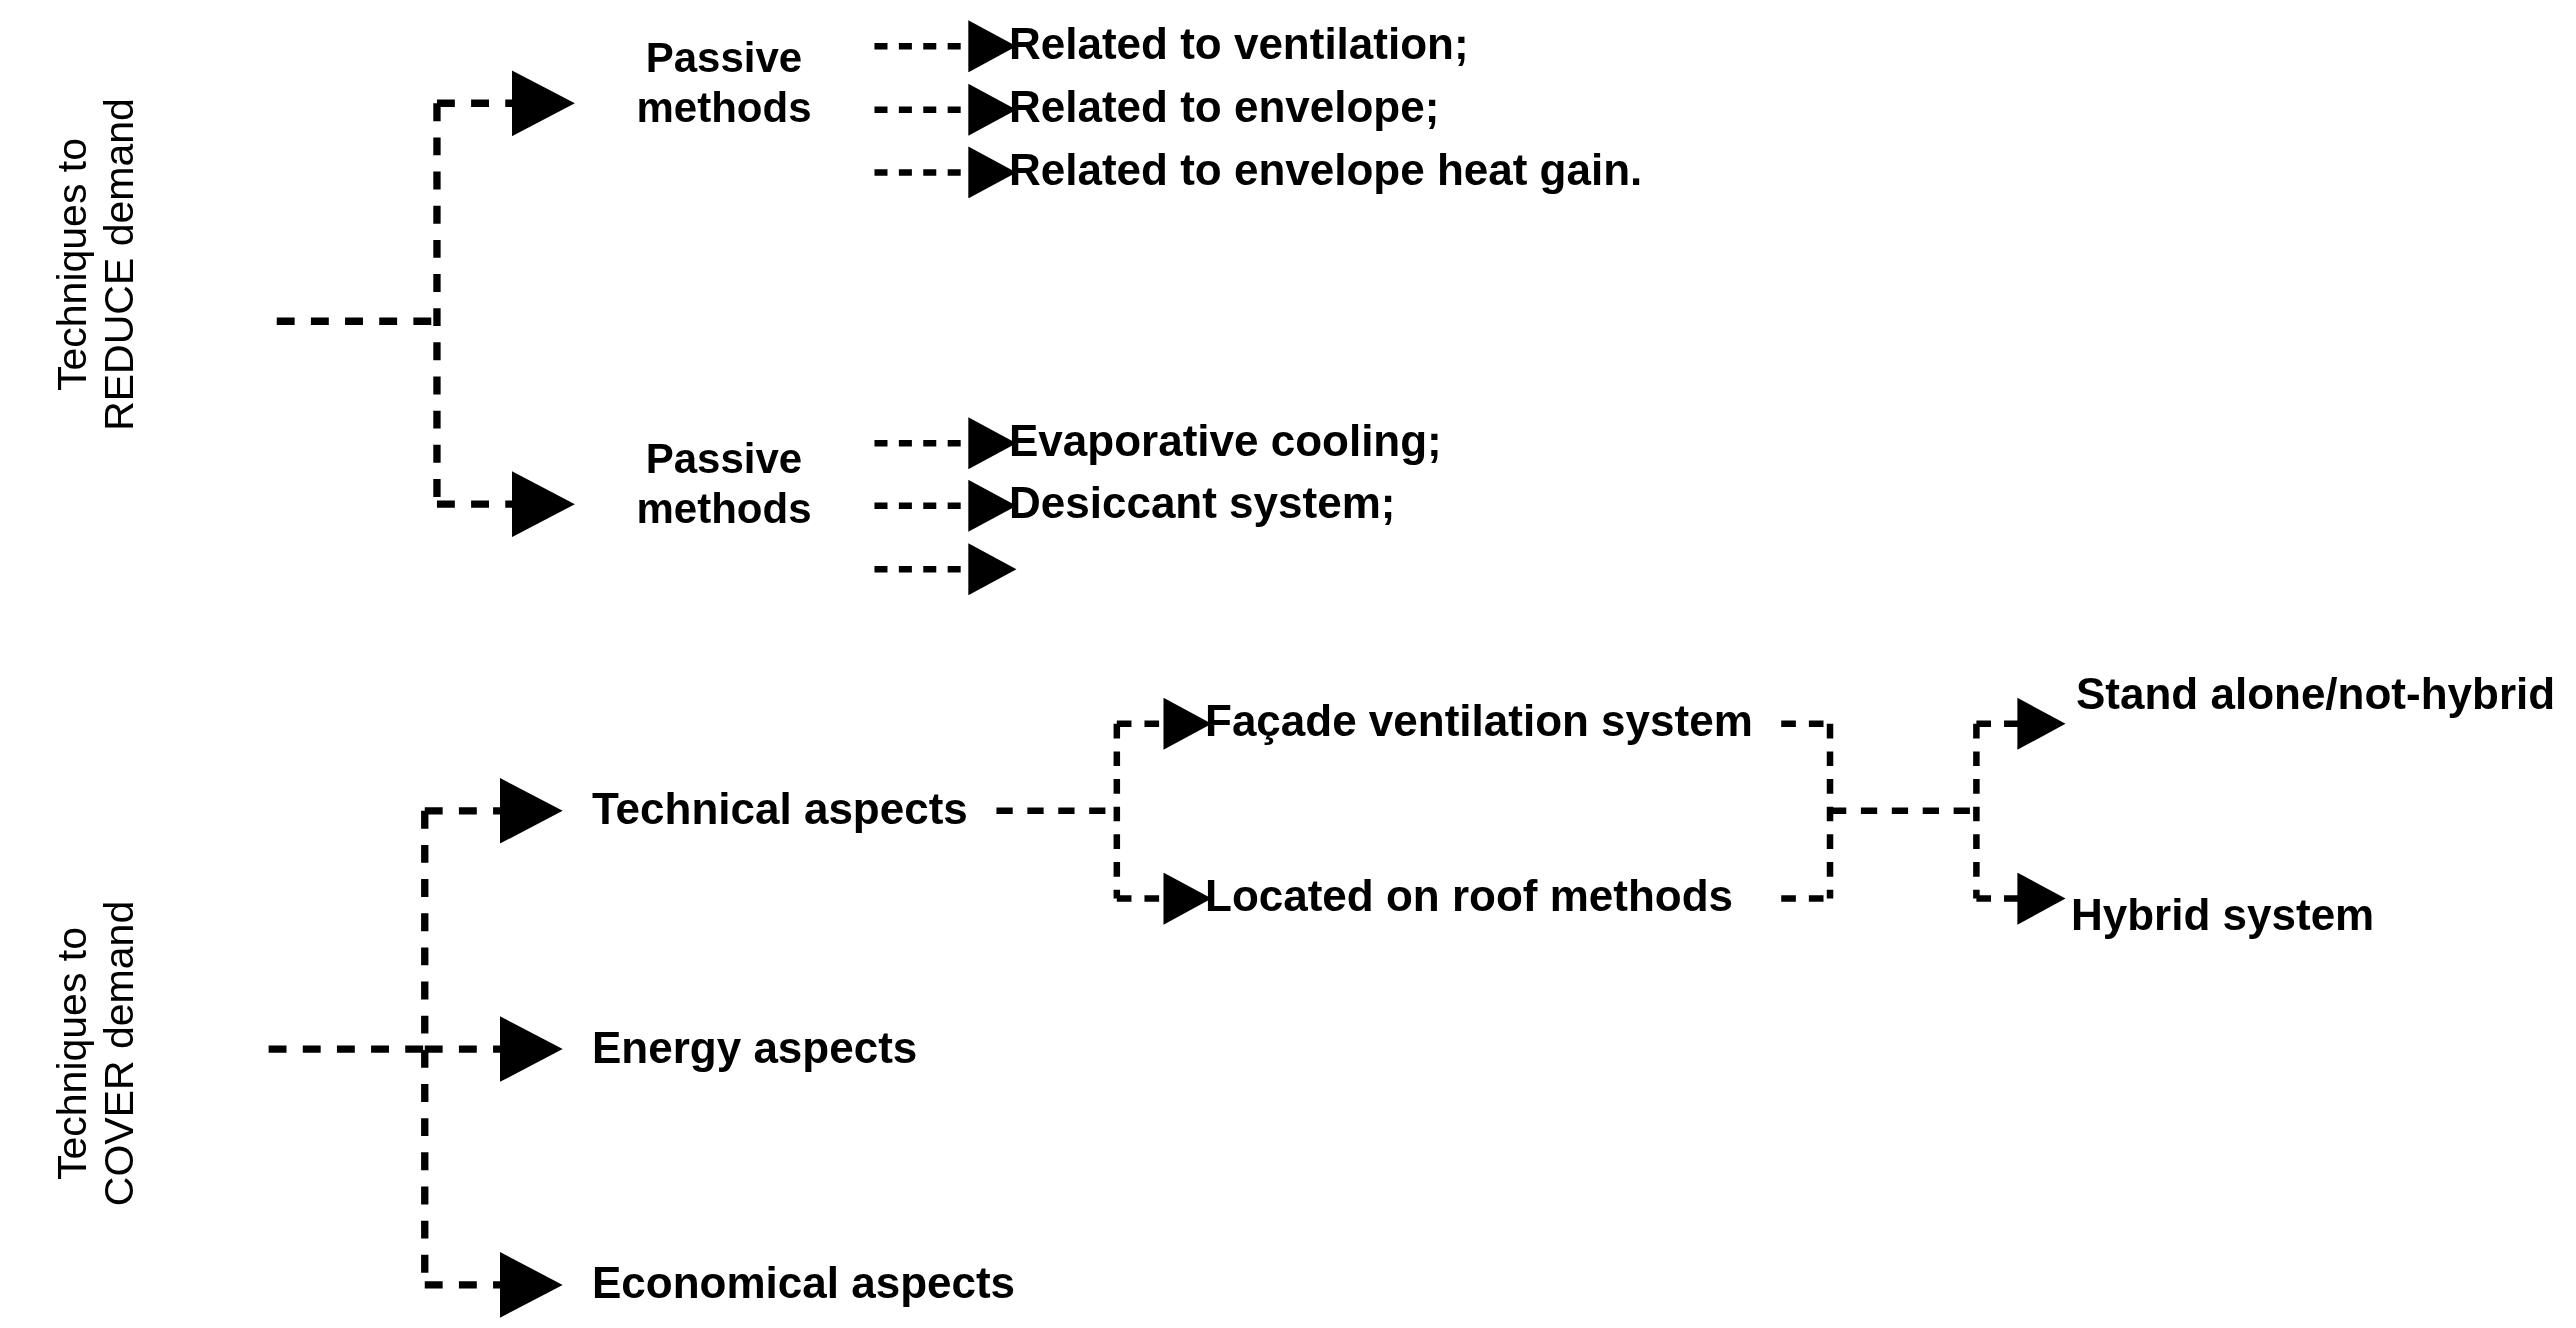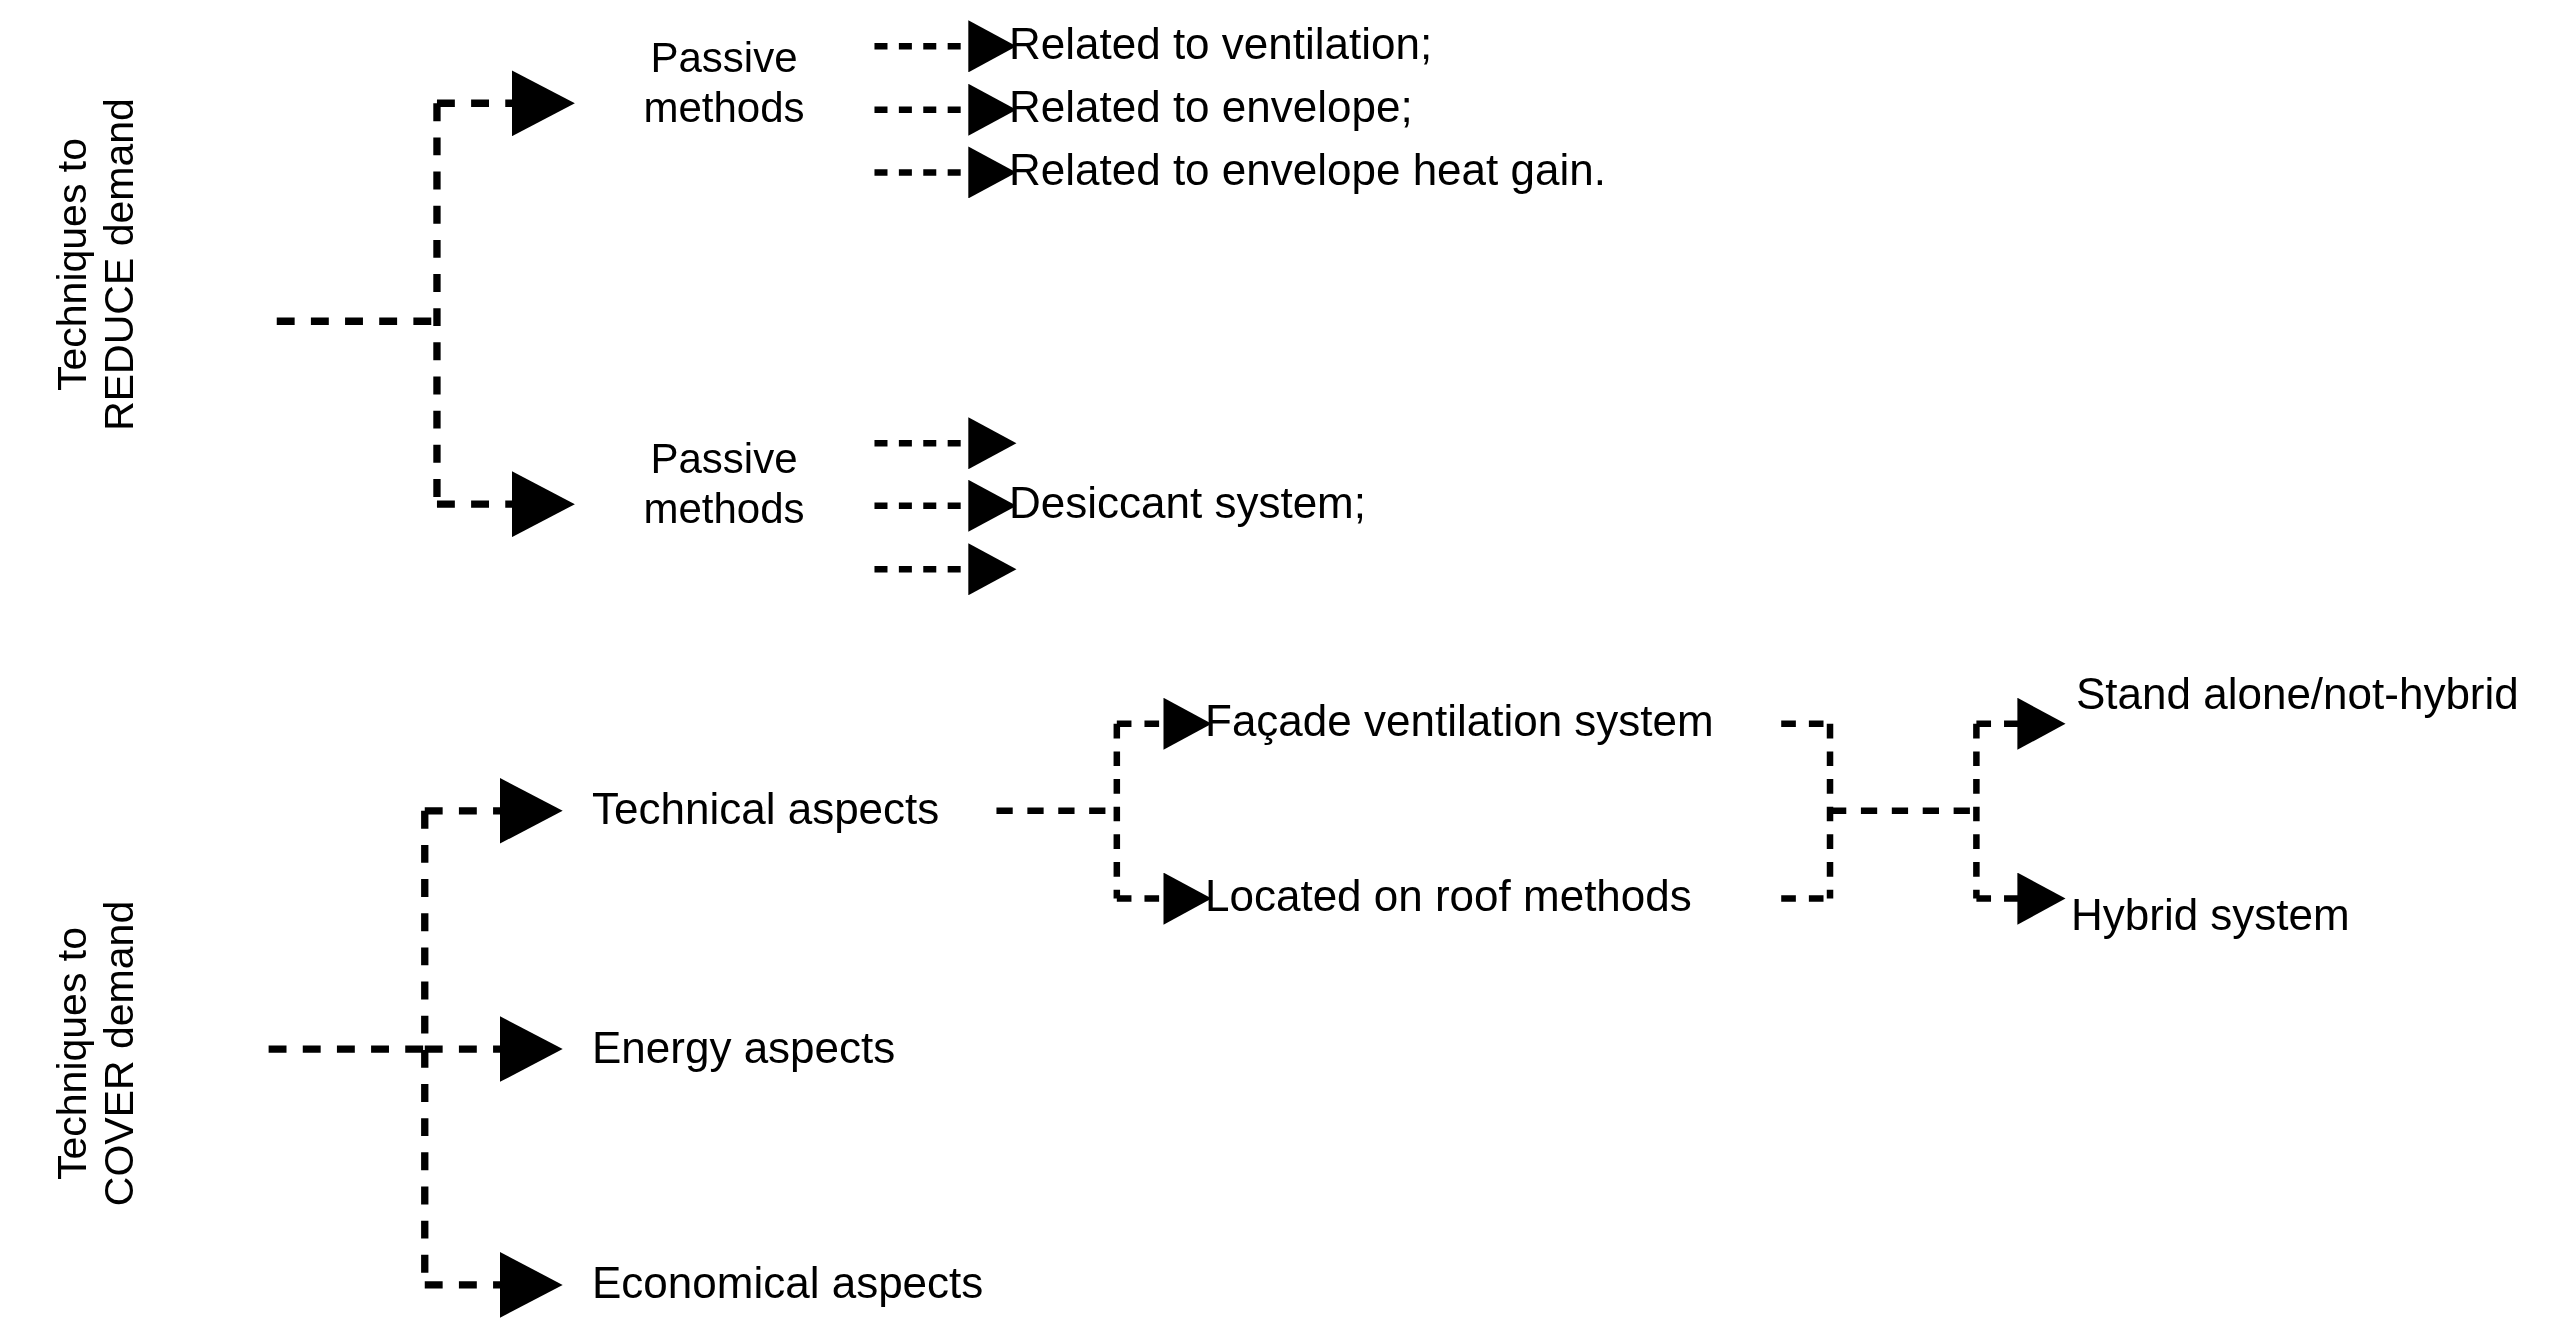--- a/index.html
+++ b/index.html
@@ -24,21 +24,21 @@
     top: 0;
     width: 2576px;
     height: 1328px;
   }
   .node-label {
     position: absolute;
     font-family: "Liberation Sans", sans-serif;
     color: #000000;
     white-space: pre;
     line-height: 1.18;
-    font-weight: 400;
+    font-weight: 700;
   }
   .branch-title {
     text-align: center;
     font-size: 42px;
   }
   .leaf-label {
     font-size: 44px;
   }
   .mid-label {
     font-size: 44px;
@@ -116,20 +116,21 @@
   <div class="rot-label" style="left:49px; top:476px; width:423px;"><span>Techniques to</span><br><span>REDUCE</span><span> </span><span>demand</span></div>
 
   <div class="node-label branch-title" style="left:602px; top:33px; width:244px;"><span>Passive</span><br><span>methods</span></div>
 
   <div class="node-label branch-title" style="left:602px; top:434px; width:244px;"><span>Passive</span><br><span>methods</span></div>
 
   <div class="node-label leaf-label" style="left:1009px; top:18px;">Related to ventilation;</div>
   <div class="node-label leaf-label" style="left:1009px; top:81px;">Related to envelope;</div>
   <div class="node-label leaf-label" style="left:1009px; top:144px;">Related to envelope heat gain.</div>
 
+  <div class="node-label leaf-label" style="left:1009px; top:415px;">Evaporative cooling;</div>
   <div class="node-label leaf-label" style="left:1009px; top:477px;">Desiccant system;</div>
 
   <div class="rot-label" style="left:49px; top:1269px; width:431px;"><span>Techniques to</span><br><span>COVER</span><span> </span><span>demand</span></div>
 
   <div class="node-label mid-label" style="left:592px; top:783px;">Technical aspects</div>
   <div class="node-label mid-label" style="left:592px; top:1022px;">Energy aspects</div>
   <div class="node-label mid-label" style="left:592px; top:1257px;">Economical aspects</div>
 
   <div class="node-label mid-label" style="left:1205px; top:695px;">Façade ventilation system</div>
   <div class="node-label mid-label" style="left:1205px; top:870px;">Located on roof methods</div>

